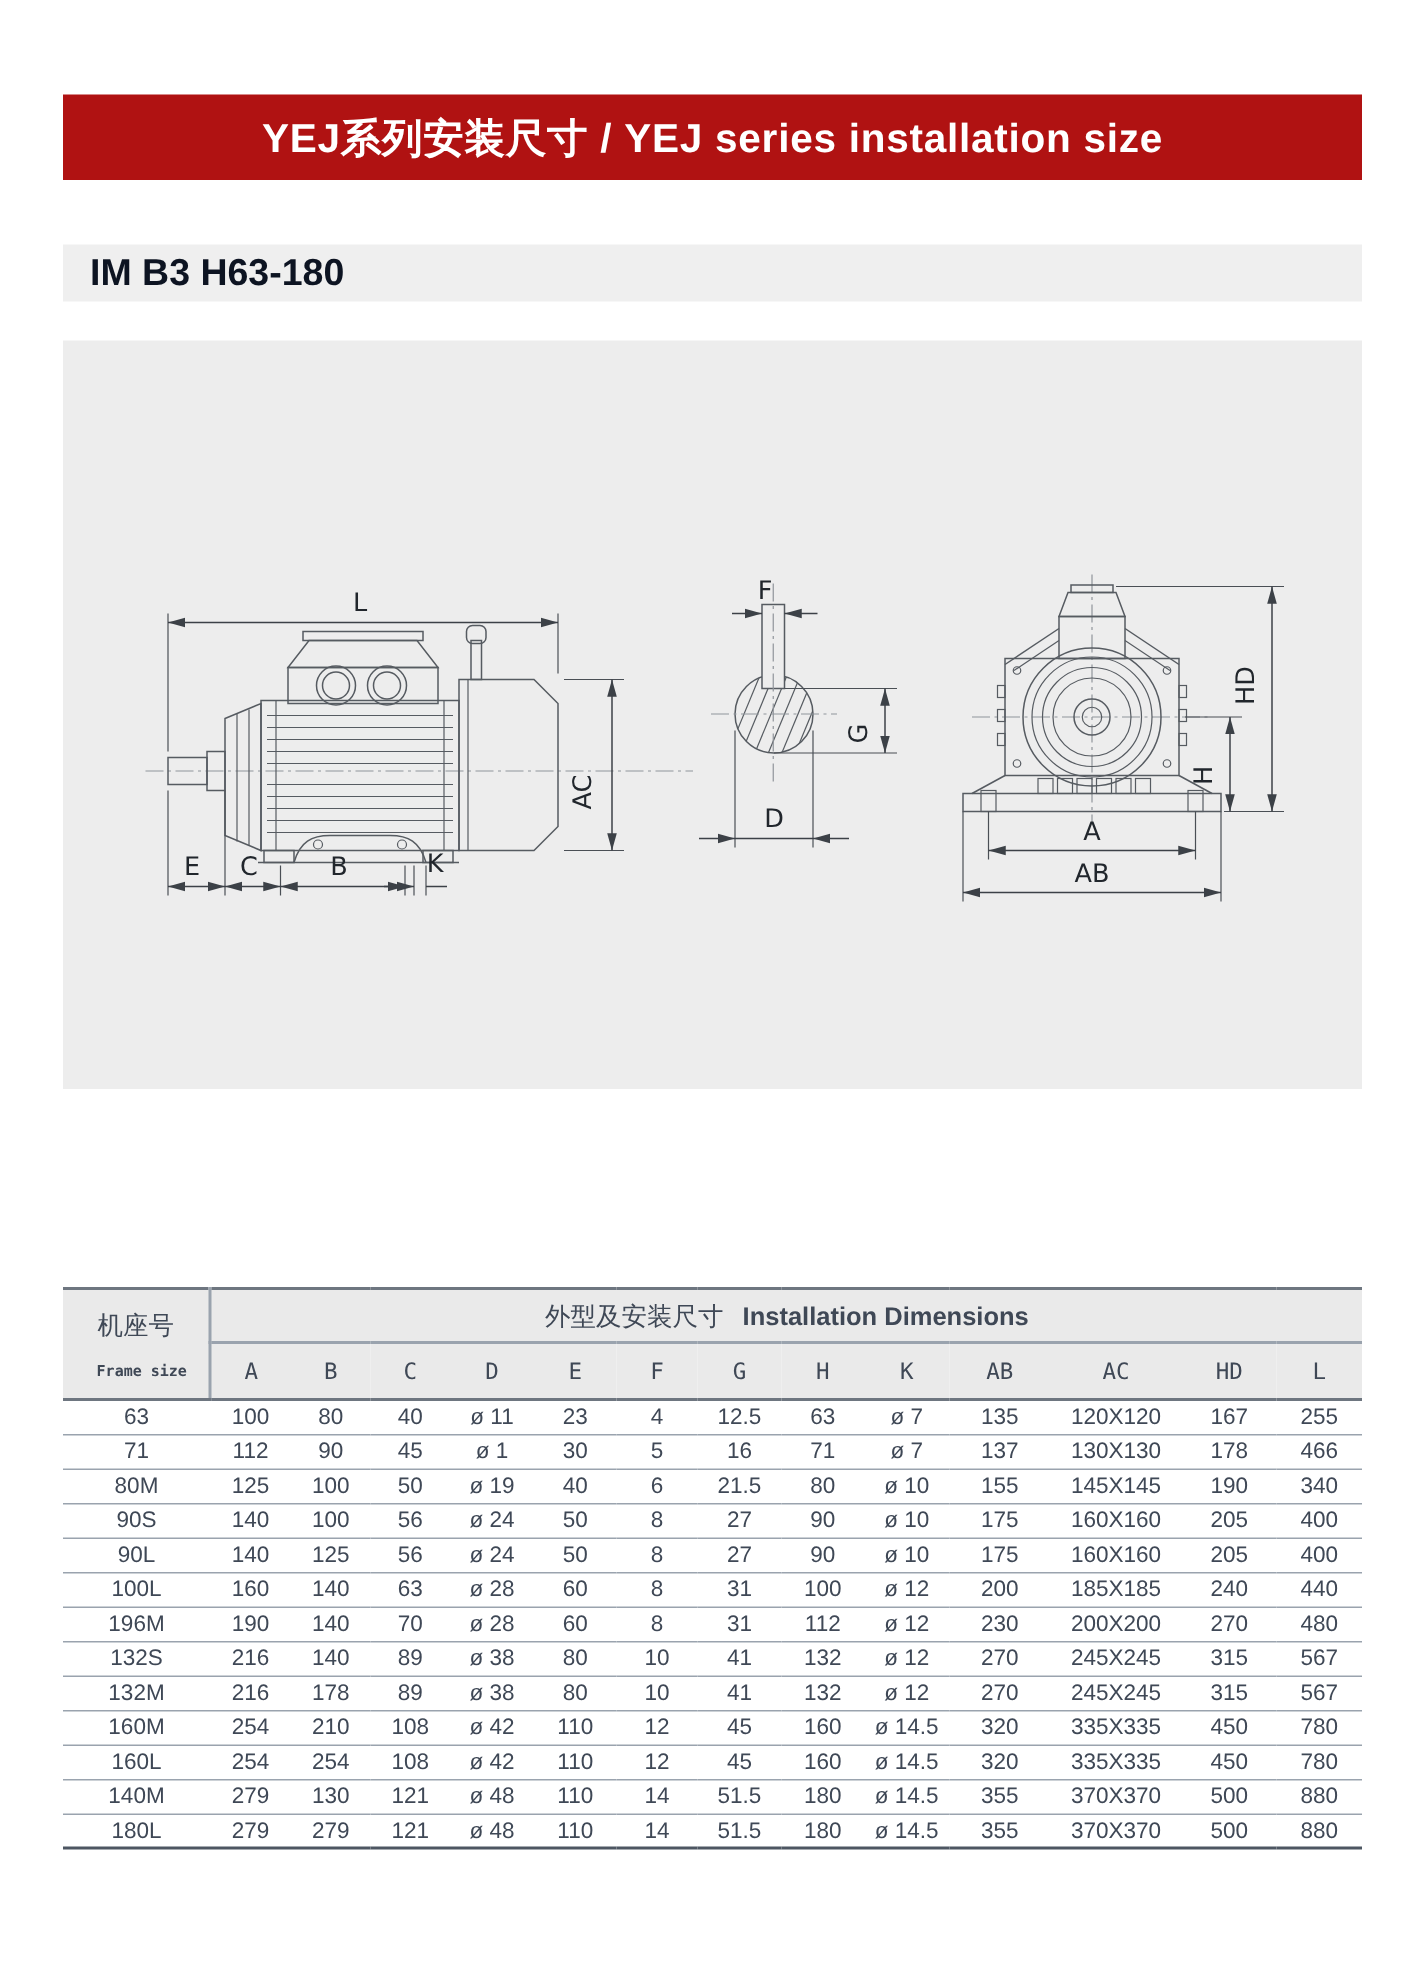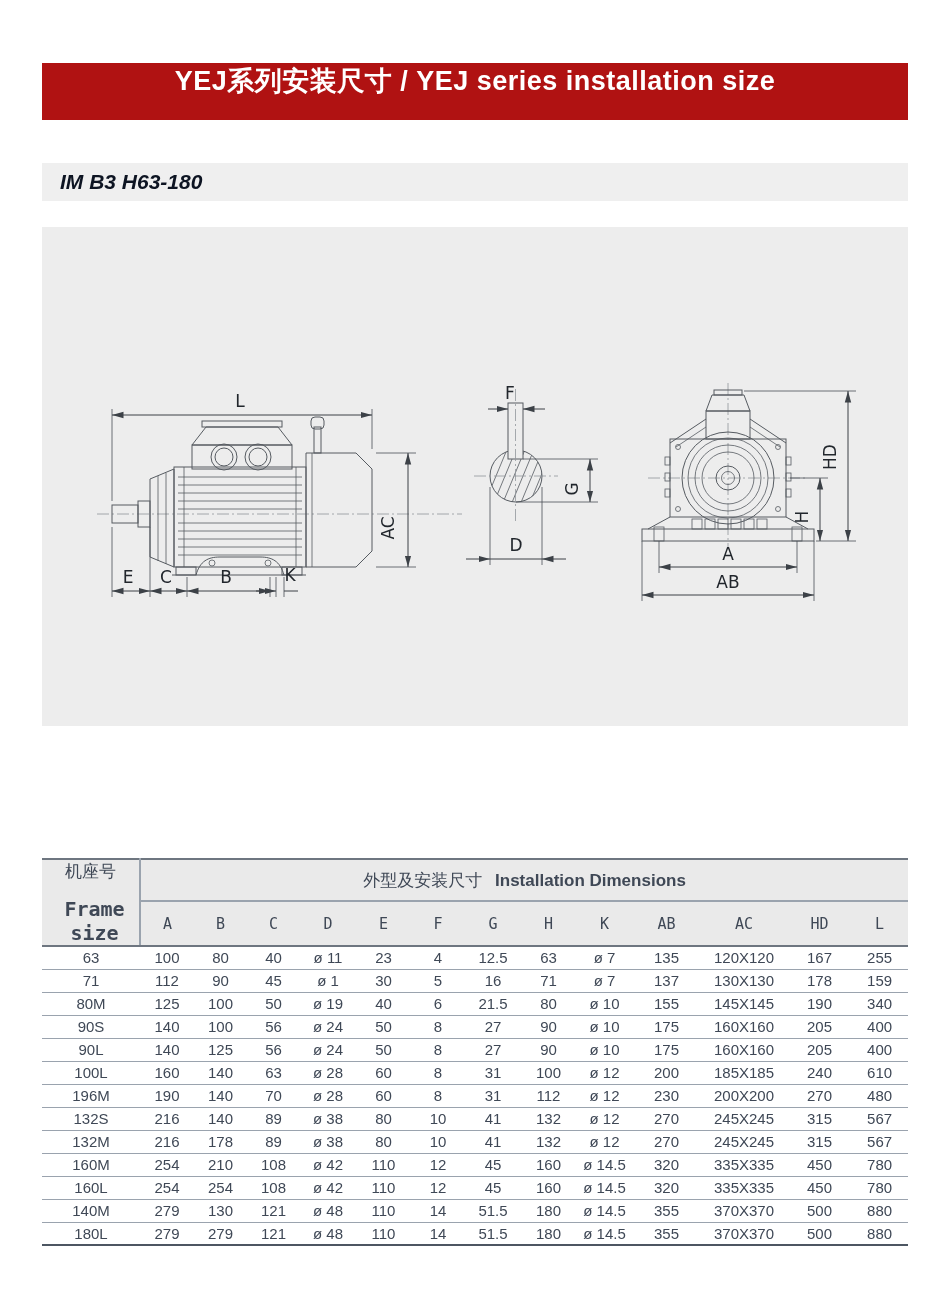--- a/index.html
+++ b/index.html
@@ -5,27 +5,27 @@
   * { margin:0; padding:0; box-sizing:border-box; }
   html,body { background:#ffffff; }
   body {
     width:950px; height:1307px; position:relative;
     font-family:"Liberation Sans", sans-serif;
     overflow:hidden;
   }
   .banner {
     position:absolute; left:42px; top:63px; width:866px; height:57px;
     background:#b01212; color:#ffffff;
-    display:flex; align-items:flex-start; justify-content:center;
+    display:flex; align-items:center; justify-content:center;
     font-size:27px; font-weight:bold; letter-spacing:0.5px;
   }
   .subheader {
     position:absolute; left:42px; top:163px; width:866px; height:38px;
     background:#efefef; color:#0d1422;
-    font-size:21px; font-weight:bold; line-height:38px; padding-left:18px;font-style:italic;
+    font-size:25px; font-weight:bold; line-height:38px; padding-left:18px;
   }
   .diagram-panel {
     position:absolute; left:42px; top:227px; width:866px; height:499px;
     background:#ededed;
   }
   .diagram-panel svg { display:block; width:866px; height:499px; }
 
   
   .dl  { stroke:#565b61; fill:none; stroke-width:1; }
   .dlt { stroke:#565b61; fill:none; stroke-width:0.8; }
@@ -55,21 +55,21 @@
     height:38px; font-size:15px;
     font-family:"DejaVu Sans Mono", monospace;
     border-bottom:2px solid #6e7680;
   }
   th.frame-th {
     border-right:2px solid #9aa3ae;
     border-bottom:2px solid #6e7680;
     vertical-align:middle;
   }
   .frame-th .zh { font-size:17px; display:block; }
-  .frame-th .en { font-size:20px; display:block; font-family:"DejaVu Sans Mono", monospace; margin-top:14px; }
+  .frame-th .en { font-size:10px; display:block; font-family:"DejaVu Sans Mono", monospace; margin-top:14px; }
   .dims-table tbody td {
     height:23px; font-size:15px; text-align:center; background:#ffffff;
     font-family:"Liberation Sans", sans-serif;
   }
   .dims-table tbody tr + tr td { border-top:1.5px solid #9aa3ae; }
 </style>
 </head>
 <body>
 
 <div class="banner">
@@ -335,21 +335,21 @@
         <td>45</td>
         <td>ø 1</td>
         <td>30</td>
         <td>5</td>
         <td>16</td>
         <td>71</td>
         <td>ø 7</td>
         <td>137</td>
         <td>130X130</td>
         <td>178</td>
-        <td>159</td>
+        <td>466</td>
       </tr>
       <tr>
         <td>80M</td>
         <td>125</td>
         <td>100</td>
         <td>50</td>
         <td>ø 19</td>
         <td>40</td>
         <td>6</td>
         <td>21.5</td>
@@ -399,21 +399,21 @@
         <td>63</td>
         <td>ø 28</td>
         <td>60</td>
         <td>8</td>
         <td>31</td>
         <td>100</td>
         <td>ø 12</td>
         <td>200</td>
         <td>185X185</td>
         <td>240</td>
-        <td>610</td>
+        <td>440</td>
       </tr>
       <tr>
         <td>196M</td>
         <td>190</td>
         <td>140</td>
         <td>70</td>
         <td>ø 28</td>
         <td>60</td>
         <td>8</td>
         <td>31</td>

